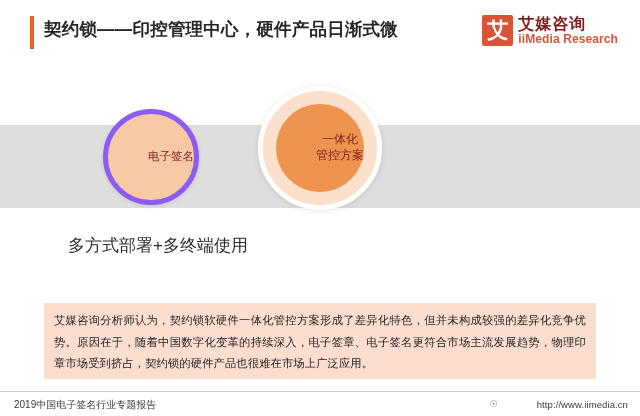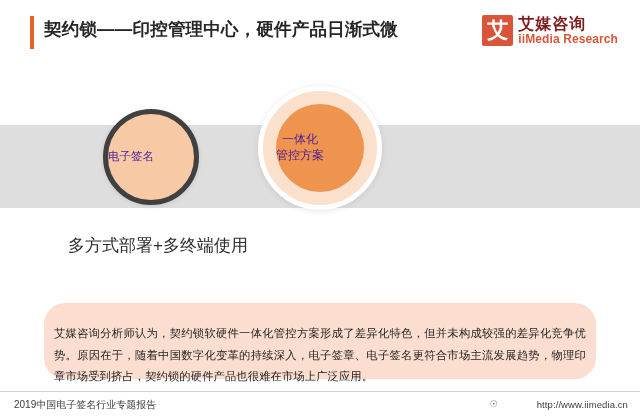--- a/index.html
+++ b/index.html
@@ -88,30 +88,30 @@
     position: absolute;
     left: 0; top: 63px;
     width: 640px; height: 83px;
     background: #dedede;
   }
   .node {
     position: absolute;
     border-radius: 50%;
     display: flex;
     align-items: center;
-    justify-content: flex-start;
+    justify-content: flex-end;
     text-align: center;
-    color: #4c1d95;
+    color: #7f1d1d;
     line-height: 1.32;
     box-sizing: border-box;
   }
   .node-side {
     width: 96px; height: 96px;
     background: #f8c9a5;
-    border: 5px solid #404040;
+    border: 5px solid #8b5cf6;
     font-size: 11.5px;
     box-shadow: 0 1px 5px rgba(0,0,0,0.10);
   }
   .node-left  { left: 103px; top: 47px; }
   .node-right { left: 443px; top: 47px; }
 
   .node-center-halo {
     position: absolute;
     left: 258px; top: 24px;
     width: 124px; height: 124px;
@@ -138,22 +138,21 @@
   .caption-left  { left: 68px;  top: 172px; }
   .caption-right { left: 437px; top: 172px; }
 
   
   .callout {
     position: absolute;
     left: 44px; top: 303px;
     width: 552px; height: 76px;
     background: #fbded0;
     box-sizing: border-box;
-    padding: 20px 10px 0 10px;
-    border-radius: 21px;
+    padding: 7px 10px 0 10px;
   }
   .callout-text {
     font-size: 11.3px;
     color: #1e1e1e;
     line-height: 21.5px;
     text-align: justify;
     letter-spacing: 0.1px;
   }
 
   

